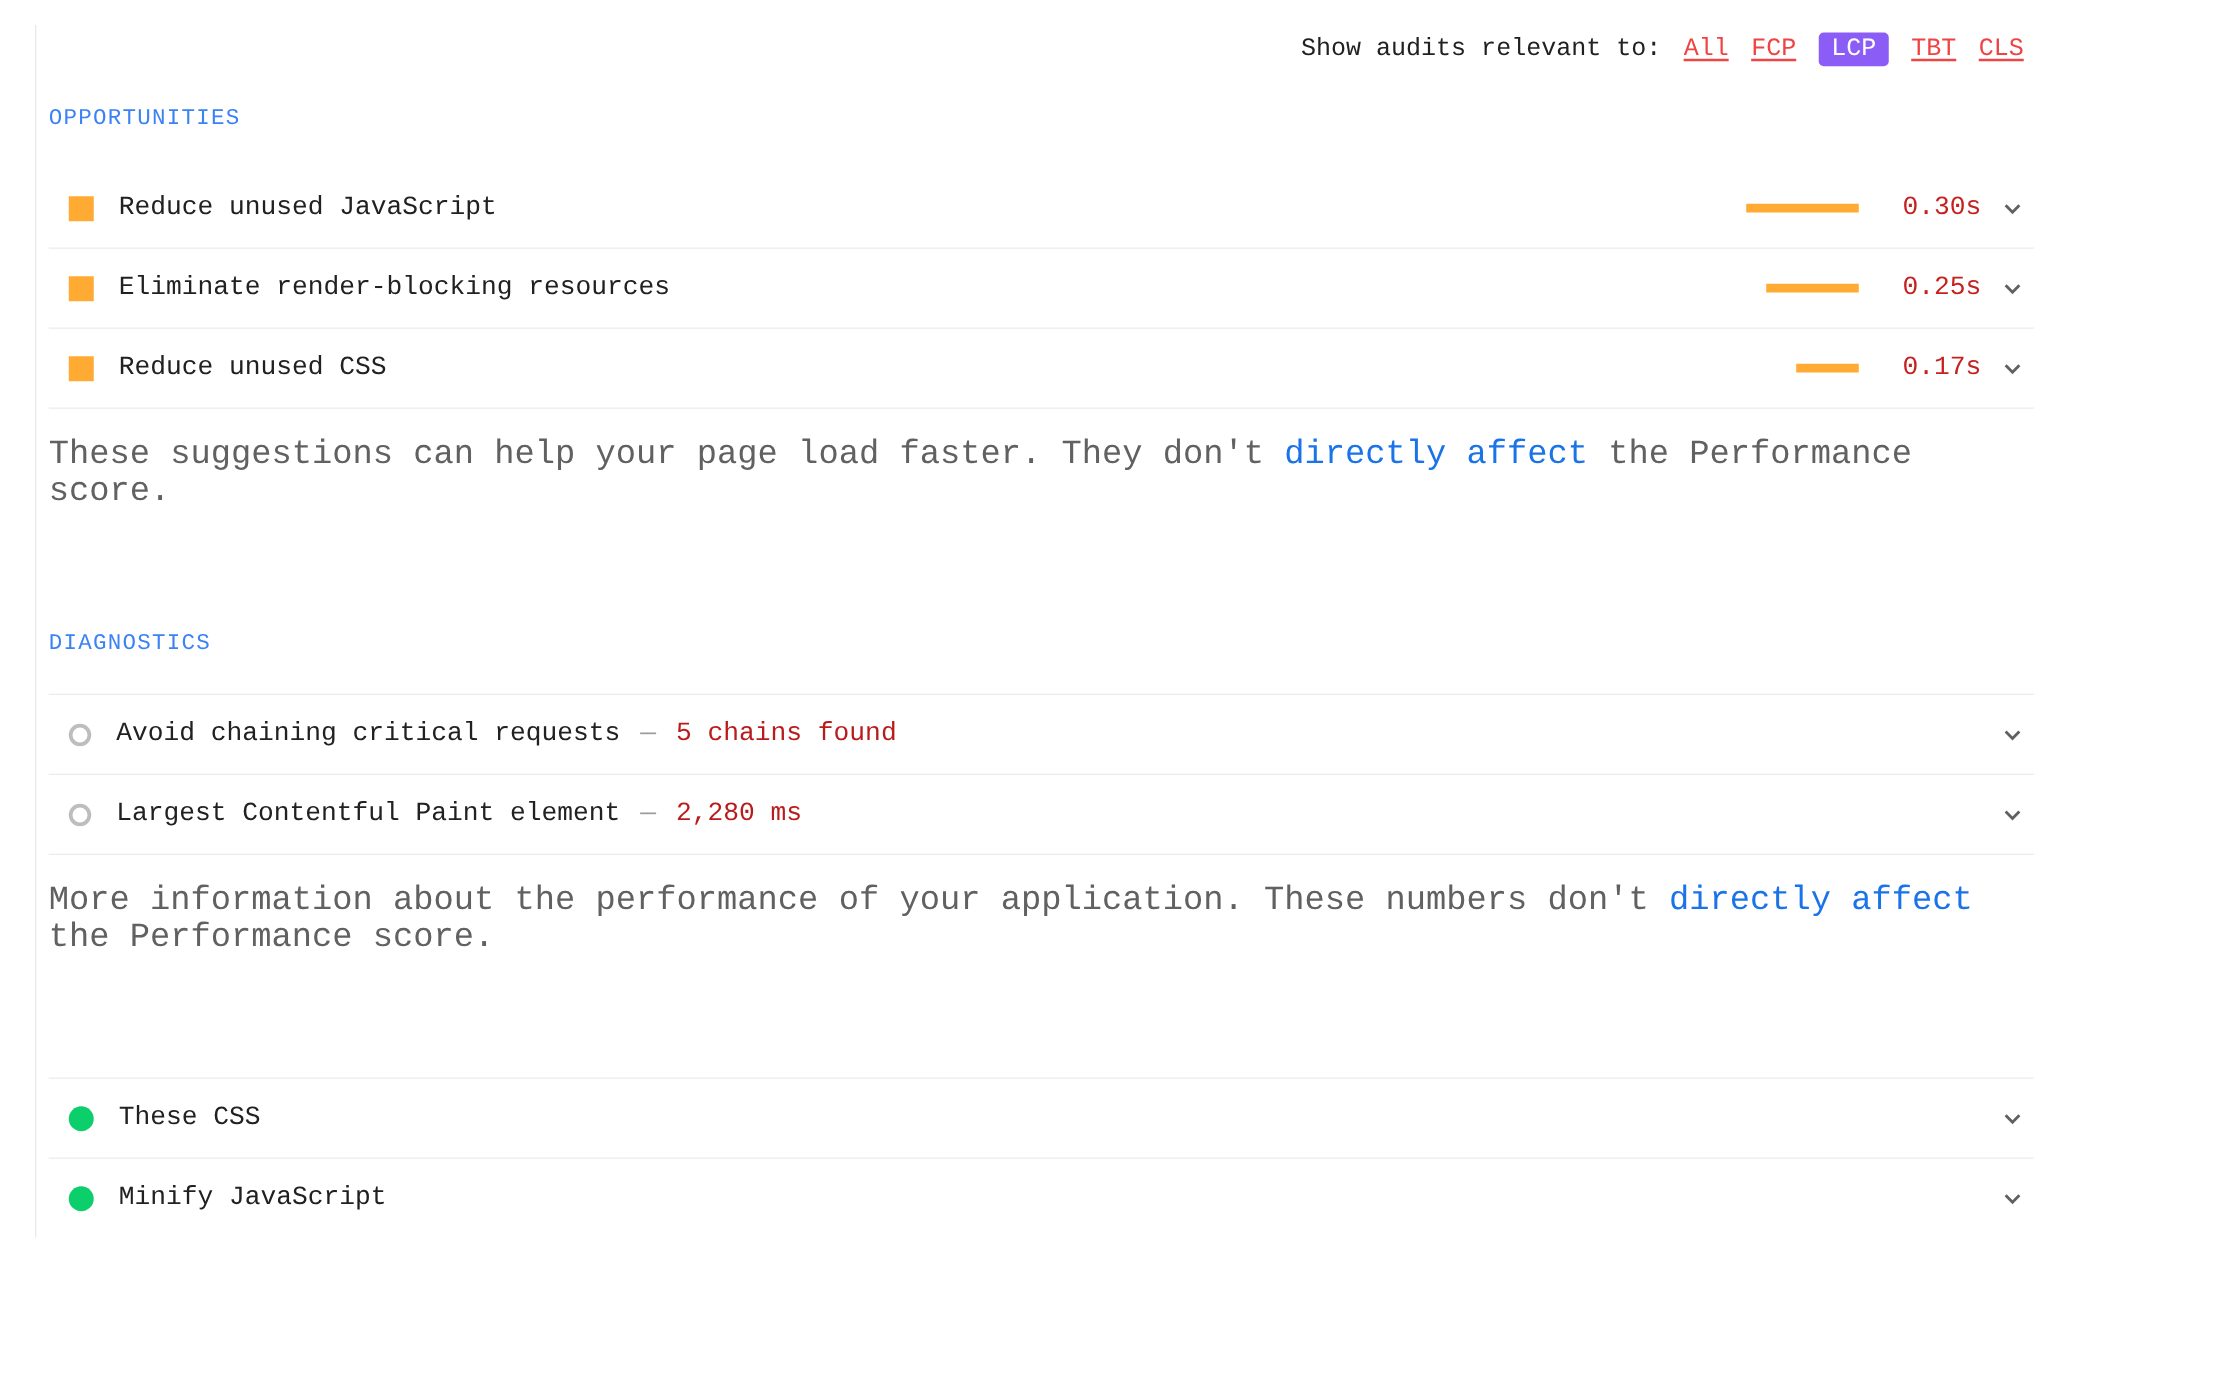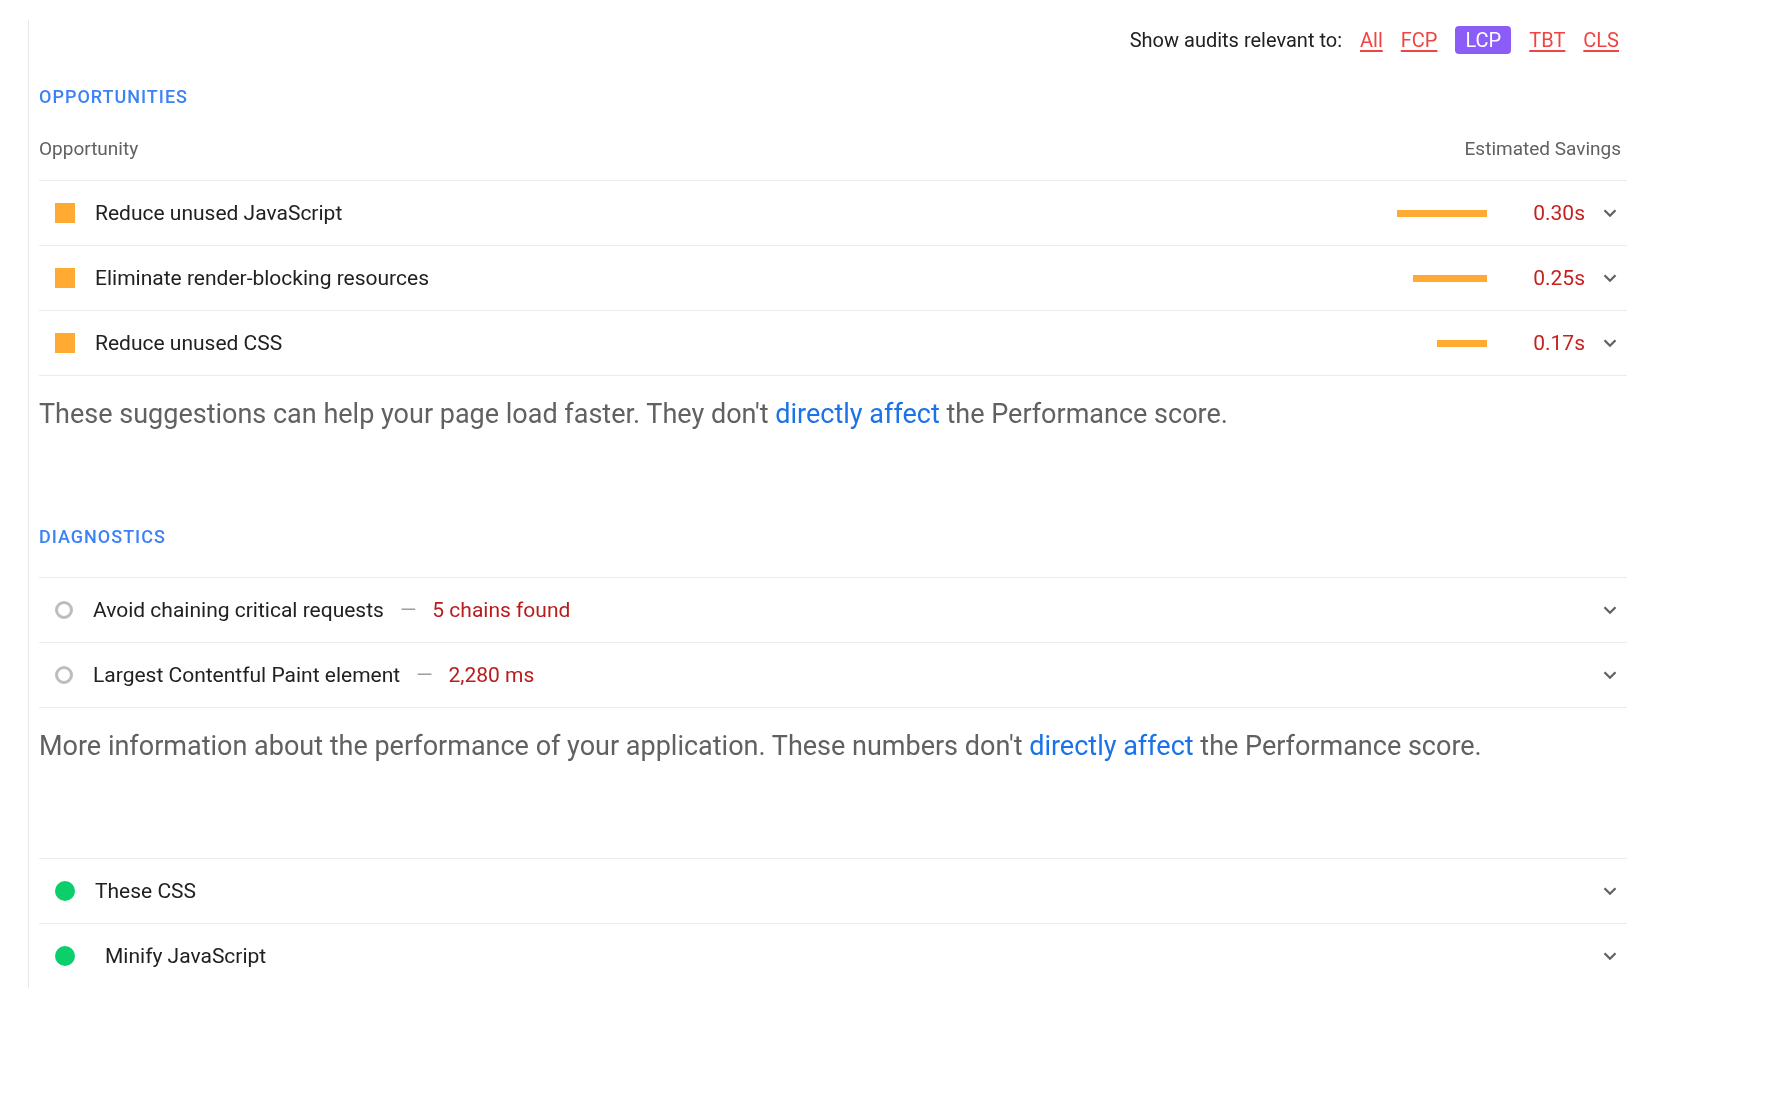--- a/index.html
+++ b/index.html
@@ -5,20 +5,21 @@
   * { box-sizing: border-box; margin: 0; padding: 0; }
   body {
     font-family: Roboto, "Helvetica Neue", Arial, sans-serif;
     background: #fff;
     color: #212121;
     font-size: 16px;
   }
   .container {
     width: 1637px;
     padding: 20px 10px 0 28px;
+    font-family: Liberation Mono, monospace;
   }
   .left-border {
     border-left: 1px solid #e8e8e8;
     padding-left: 10px;
   }
   .filter-row {
     display: flex;
     justify-content: flex-end;
     align-items: center;
     gap: 18px;
@@ -69,21 +70,21 @@
   }
 
   .audit-row {
     display: flex;
     align-items: center;
     padding: 20px 6px 20px 16px;
     border-bottom: 1px solid #ebebeb;
     font-size: 21px;
     cursor: pointer;
   }
-  .audit-row.nb { border-bottom: none; gap: 10px; }
+  .audit-row.nb { border-bottom: none; }
   .icon-slot {
     width: 20px;
     height: 20px;
     margin-right: 20px;
     flex: 0 0 auto;
   }
   .sq-orange { background: #fa3; }
   .dot-green { background: #0cce6b; border-radius: 50%; }
   .ring-gray {
     border: 3px solid #bdbdbd;
@@ -138,24 +139,20 @@
       <span>Show audits relevant to:</span>
       <span class="filter-link">All</span>
       <span class="filter-link">FCP</span>
       <span class="filter-pill">LCP</span>
       <span class="filter-link">TBT</span>
       <span class="filter-link">CLS</span>
     </div>
 
     <div>
       <div class="section-heading">OPPORTUNITIES</div>
-      <div class="list-header">
-        <span>Opportunity</span>
-        <span>Estimated Savings</span>
-      </div>
 
       <div class="audit-row">
         <span class="icon-slot sq-orange"></span>
         <span class="audit-title">Reduce unused JavaScript</span>
         <span class="bar-col">
             <span class="bar bar-w1"></span>
           </span>
         <span class="savings">0.30s</span>
         <span class="chev">
             <svg viewBox="0 0 24 24" fill="none" stroke="currentColor" stroke-width="2.5">

